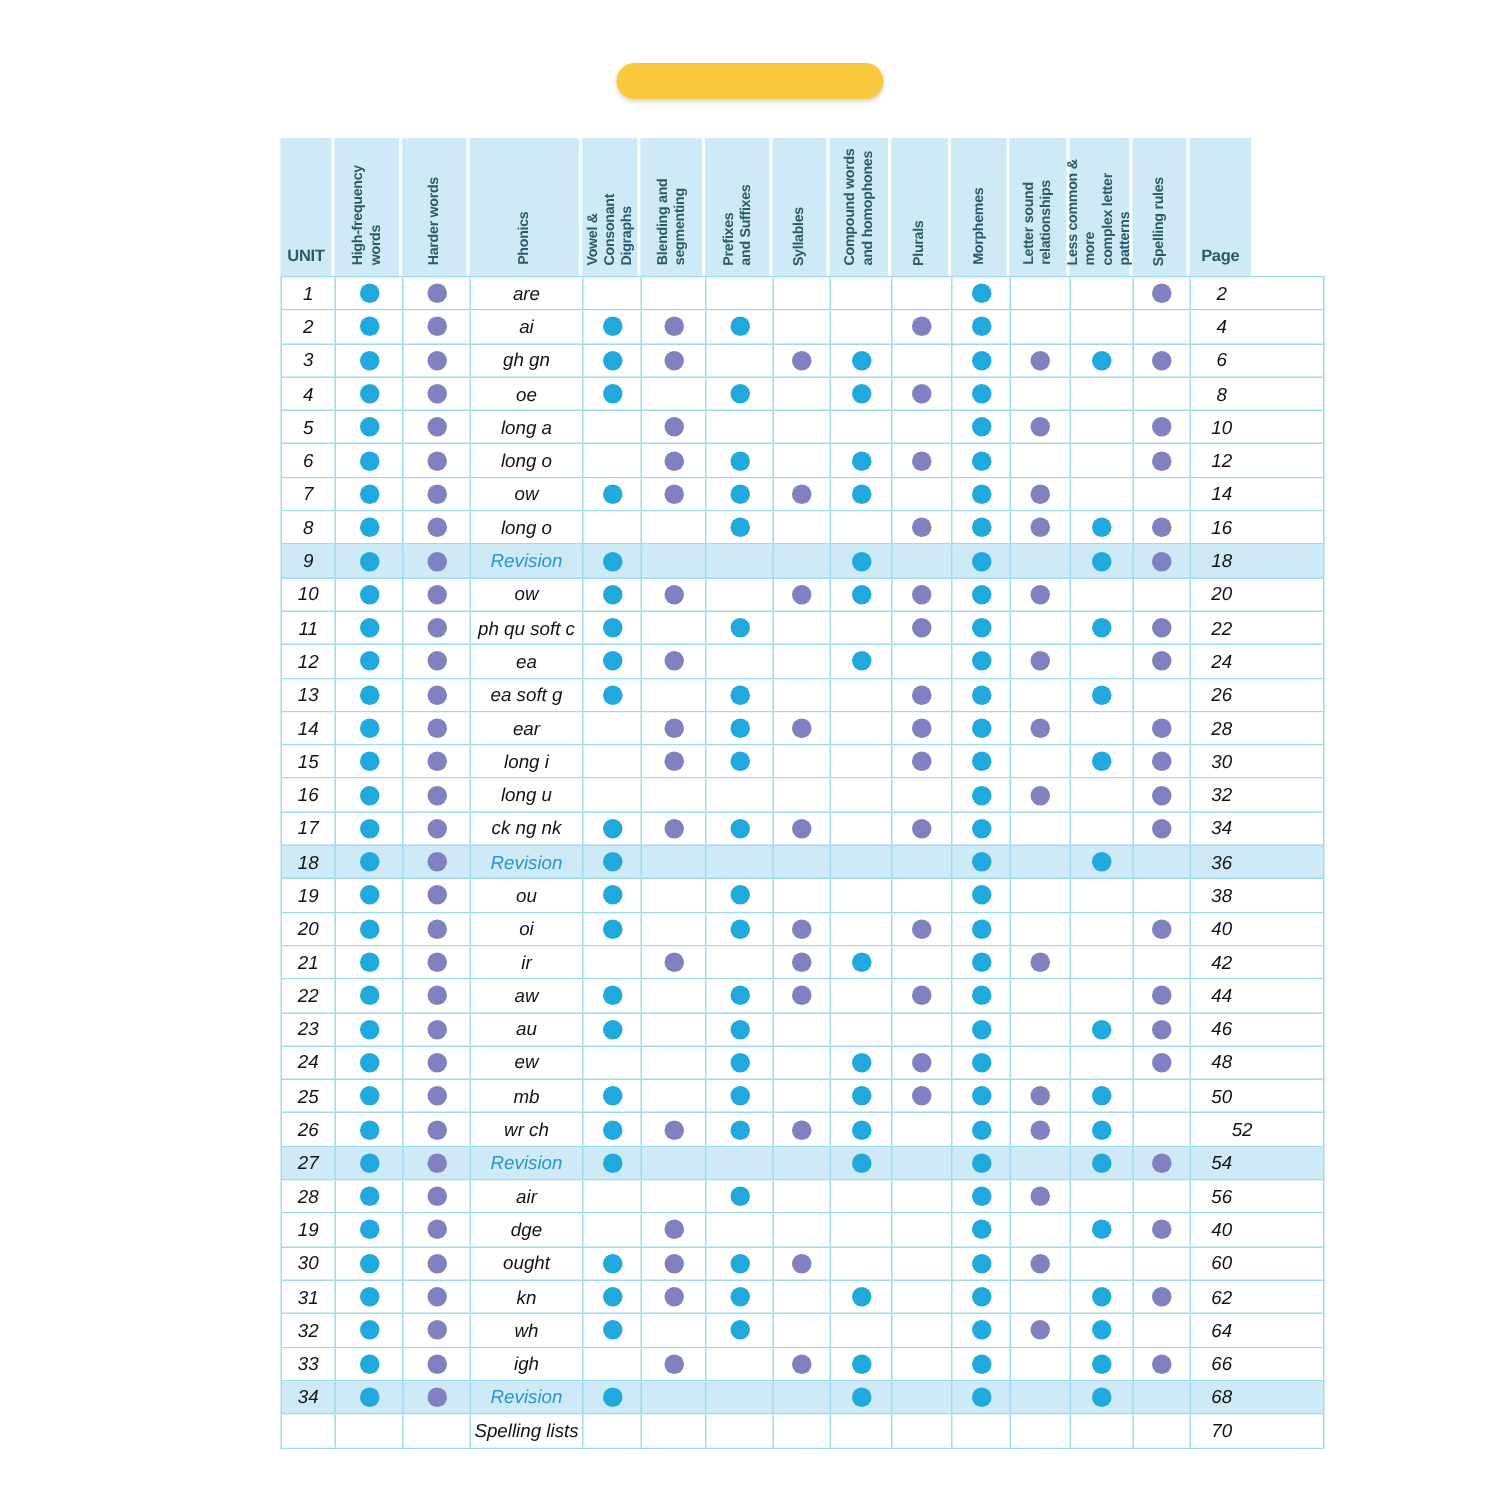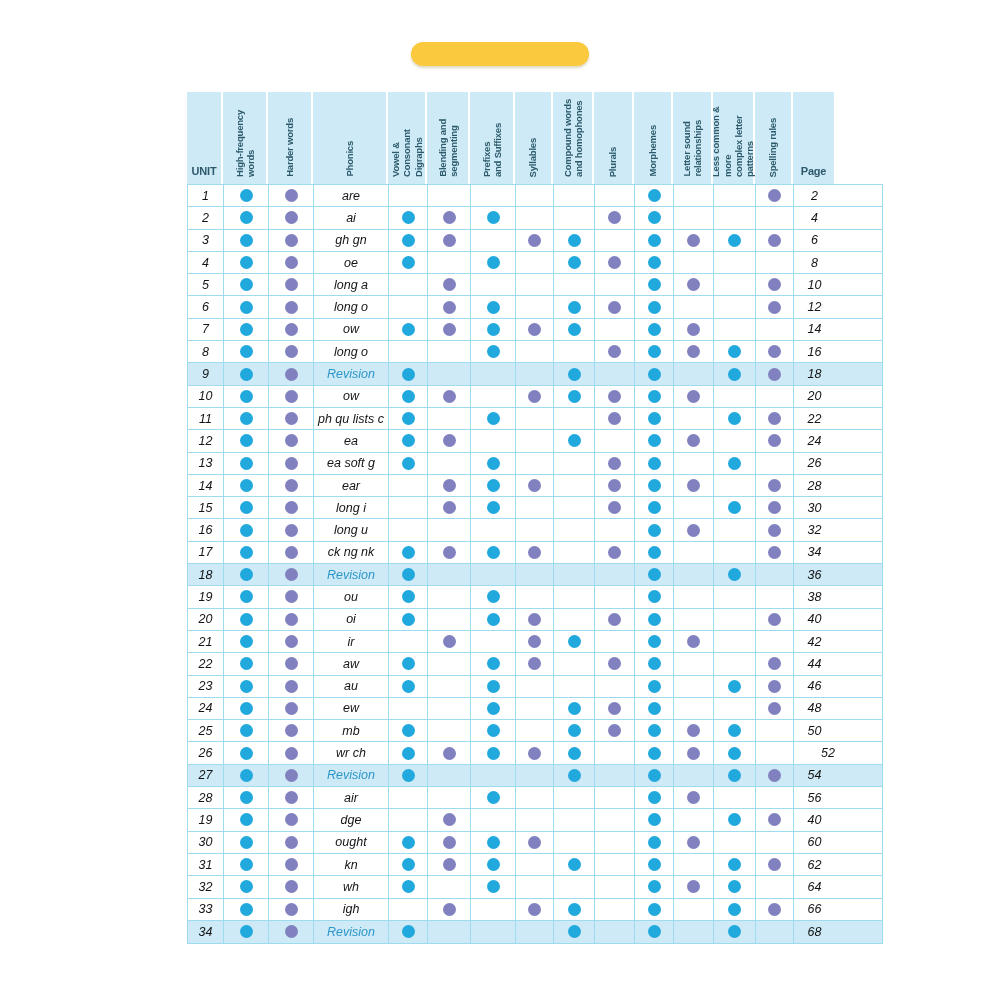--- a/index.html
+++ b/index.html
@@ -517,21 +517,21 @@
           <div class="cell" style="width: 36px;">
             <span class="unit-text">11</span>
           </div>
           <div class="cell" style="width: 45px;">
             <div class="dot cyan"></div>
           </div>
           <div class="cell" style="width: 45px;">
             <div class="dot purple"></div>
           </div>
           <div class="cell" style="width: 75px;">
-            <span class="phonics-text">ph qu lists c</span>
+            <span class="phonics-text">ph qu soft c</span>
           </div>
           <div class="cell" style="width: 39px;">
             <div class="dot cyan"></div>
           </div>
           <div class="cell" style="width: 43px;"></div>
           <div class="cell" style="width: 45px;">
             <div class="dot cyan"></div>
           </div>
           <div class="cell" style="width: 38px;"></div>
           <div class="cell" style="width: 41px;"></div>
@@ -1408,17 +1408,38 @@
           <div class="cell" style="width: 39px;">
             <div class="dot cyan"></div>
           </div>
           <div class="cell" style="width: 40px;"></div>
           <div class="cell" style="width: 42px;">
             <div class="dot cyan"></div>
           </div>
           <div class="cell" style="width: 38px;"></div>
           <div class="cell" style="width: 41px;">
             <span class="page-text">68</span>
+          </div>
+        </div>
+        <div class="row">
+          <div class="cell" style="width: 36px;"></div>
+          <div class="cell" style="width: 45px;"></div>
+          <div class="cell" style="width: 45px;"></div>
+          <div class="cell" style="width: 75px;">
+            <span class="phonics-text">Spelling lists</span>
+          </div>
+          <div class="cell" style="width: 39px;"></div>
+          <div class="cell" style="width: 43px;"></div>
+          <div class="cell" style="width: 45px;"></div>
+          <div class="cell" style="width: 38px;"></div>
+          <div class="cell" style="width: 41px;"></div>
+          <div class="cell" style="width: 40px;"></div>
+          <div class="cell" style="width: 39px;"></div>
+          <div class="cell" style="width: 40px;"></div>
+          <div class="cell" style="width: 42px;"></div>
+          <div class="cell" style="width: 38px;"></div>
+          <div class="cell" style="width: 41px;">
+            <span class="page-text">70</span>
           </div>
         </div>
       </div>
     </div>
 </div>
 
 </body></html>

